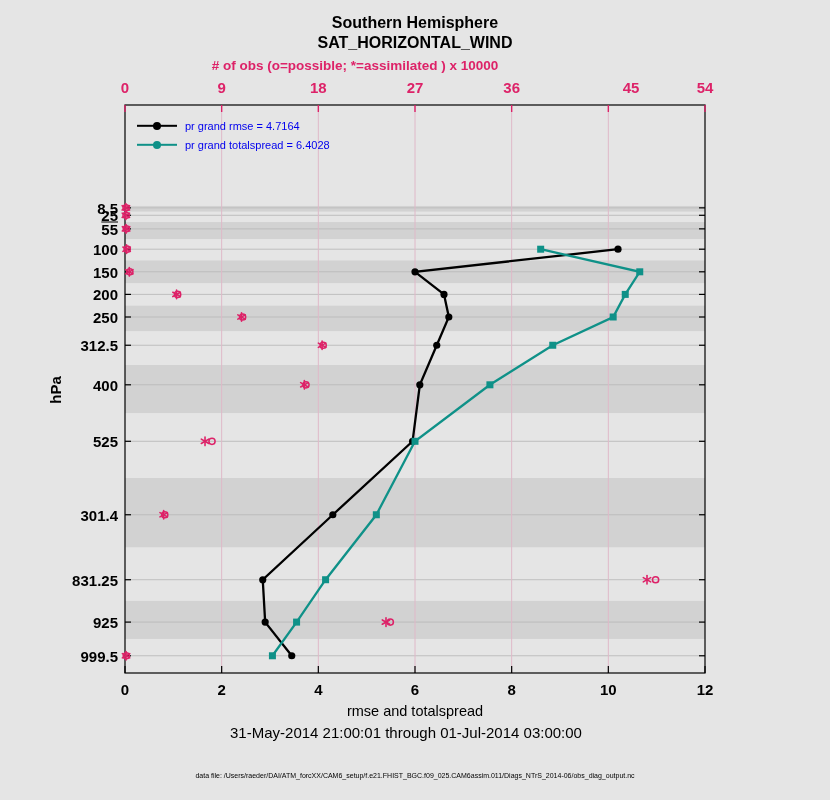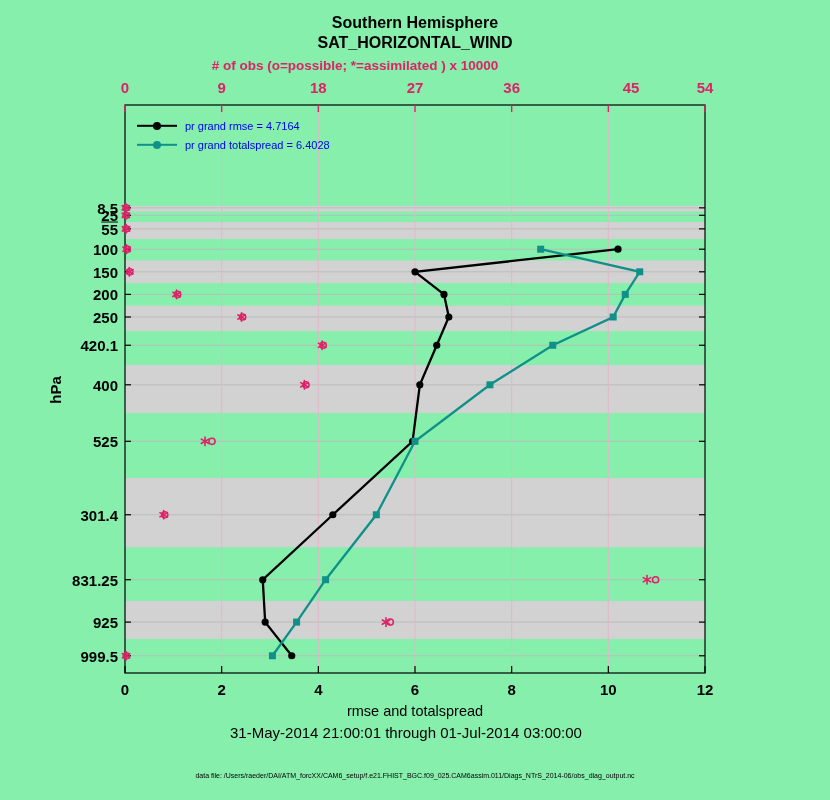--- a/index.html
+++ b/index.html
@@ -1,17 +1,17 @@
 <!DOCTYPE html>
 <html><head>
 <meta charset="utf-8">
 <style>
   html,body{margin:0;padding:0;background:#ffffff;}
   .chart-container{
-    position:relative;width:830px;height:800px;background:#86efac;
+    position:relative;width:830px;height:800px;background:#e5e5e5;
     font-family:"Liberation Sans",sans-serif;overflow:hidden;
   }
   .abs{position:absolute;}
   .title-line{left:0;width:830px;text-align:center;font-weight:bold;font-size:16px;color:#000;}
   .title-1{top:14px;}
   .title-2{top:34px;}
   .top-axis-label{left:0;width:710px;text-align:center;top:58px;font-size:13.5px;font-weight:600;}
   .tick-label{transform:translate(-50%,0);font-size:15px;font-weight:600;white-space:nowrap;}
   .y-tick-label{transform:translate(-100%,-50%);font-size:15px;font-weight:600;color:#000;white-space:nowrap;}
   .ylab{left:47px;top:390px;transform:rotate(-90deg) translate(-50%,0);transform-origin:left top;
@@ -208,21 +208,21 @@
       <div class="abs tick-label" style="left: 705px; top: 681px; color: rgb(0, 0, 0);">12</div>
     </div>
   <div id="y-ticks">
       <div class="abs y-tick-label" style="left: 118px; top: 207.842px;">8.5</div>
       <div class="abs y-tick-label" style="left: 118px; top: 215.3px; text-decoration: underline;">25</div>
       <div class="abs y-tick-label" style="left: 118px; top: 228.86px;">55</div>
       <div class="abs y-tick-label" style="left: 118px; top: 249.2px;">100</div>
       <div class="abs y-tick-label" style="left: 118px; top: 271.8px;">150</div>
       <div class="abs y-tick-label" style="left: 118px; top: 294.4px;">200</div>
       <div class="abs y-tick-label" style="left: 118px; top: 317px;">250</div>
-      <div class="abs y-tick-label" style="left: 118px; top: 345.25px;">420.1</div>
+      <div class="abs y-tick-label" style="left: 118px; top: 345.25px;">312.5</div>
       <div class="abs y-tick-label" style="left: 118px; top: 384.8px;">400</div>
       <div class="abs y-tick-label" style="left: 118px; top: 441.3px;">525</div>
       <div class="abs y-tick-label" style="left: 118px; top: 514.75px;">301.4</div>
       <div class="abs y-tick-label" style="left: 118px; top: 579.725px;">831.25</div>
       <div class="abs y-tick-label" style="left: 118px; top: 622.1px;">925</div>
       <div class="abs y-tick-label" style="left: 118px; top: 655.774px;">999.5</div>
     </div>
 
   <div class="abs ylab">hPa</div>
 

